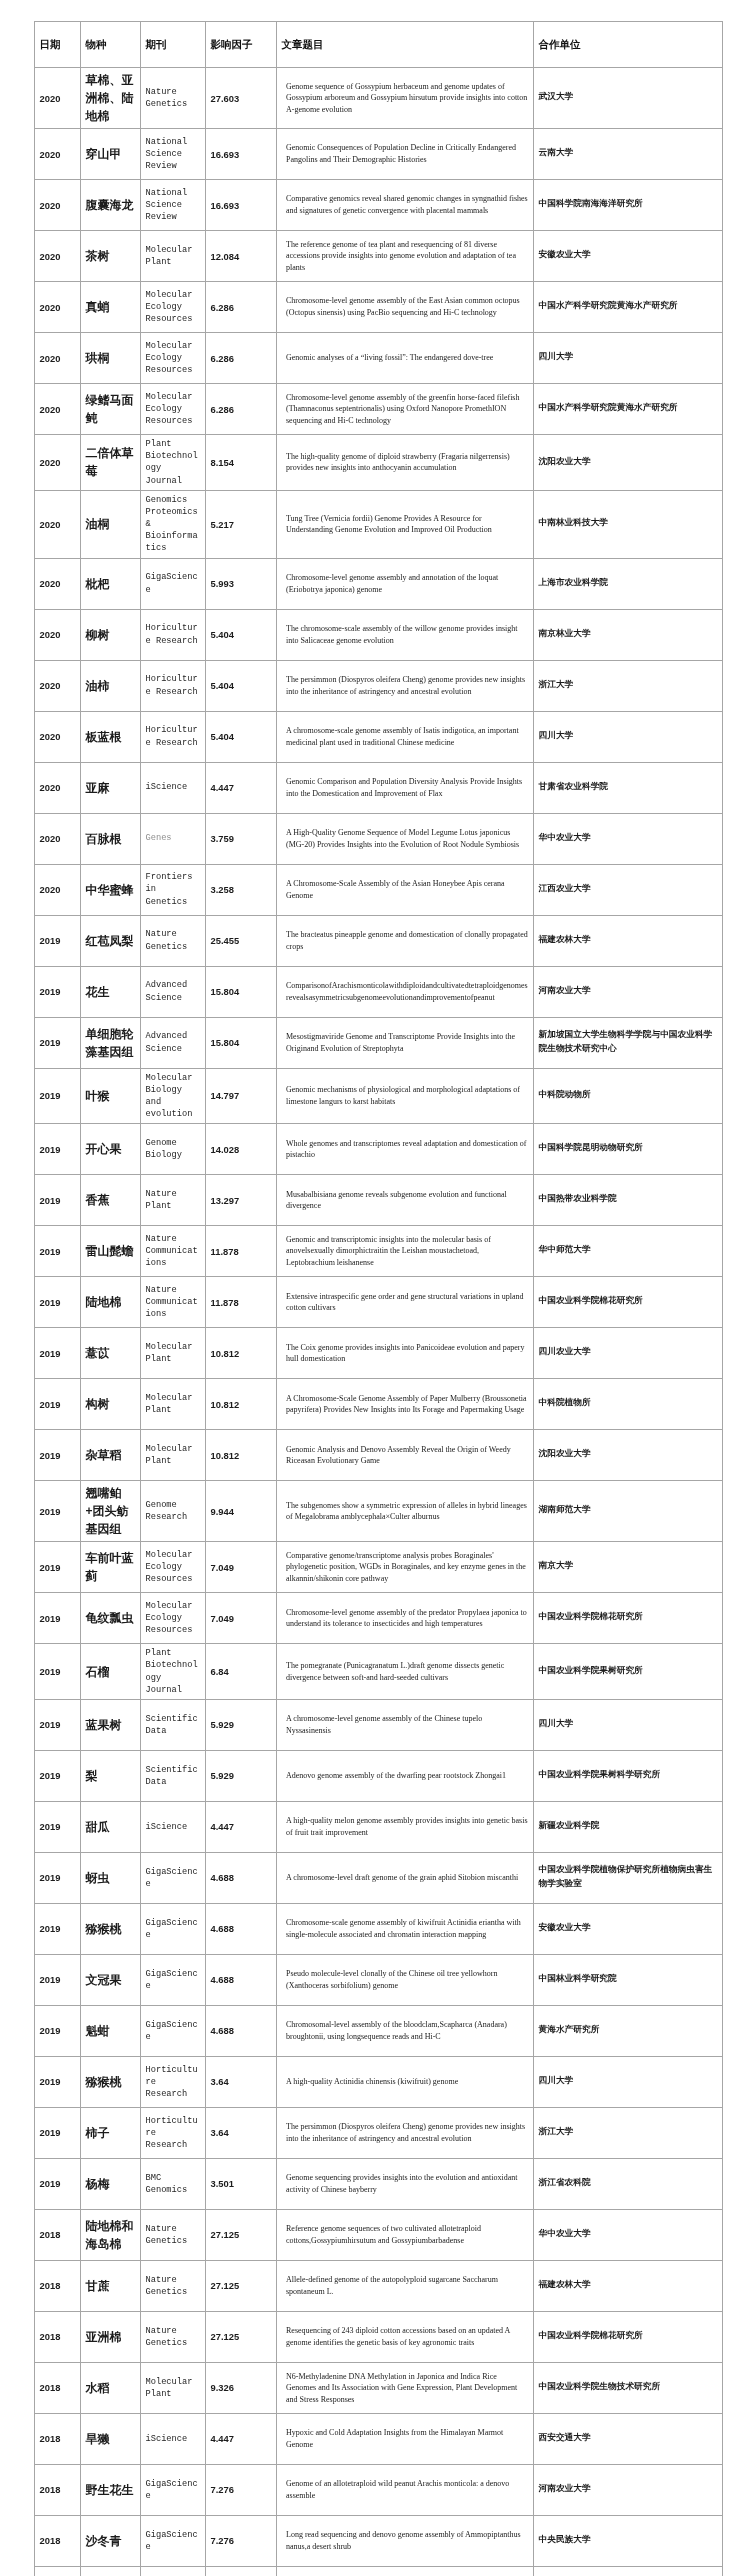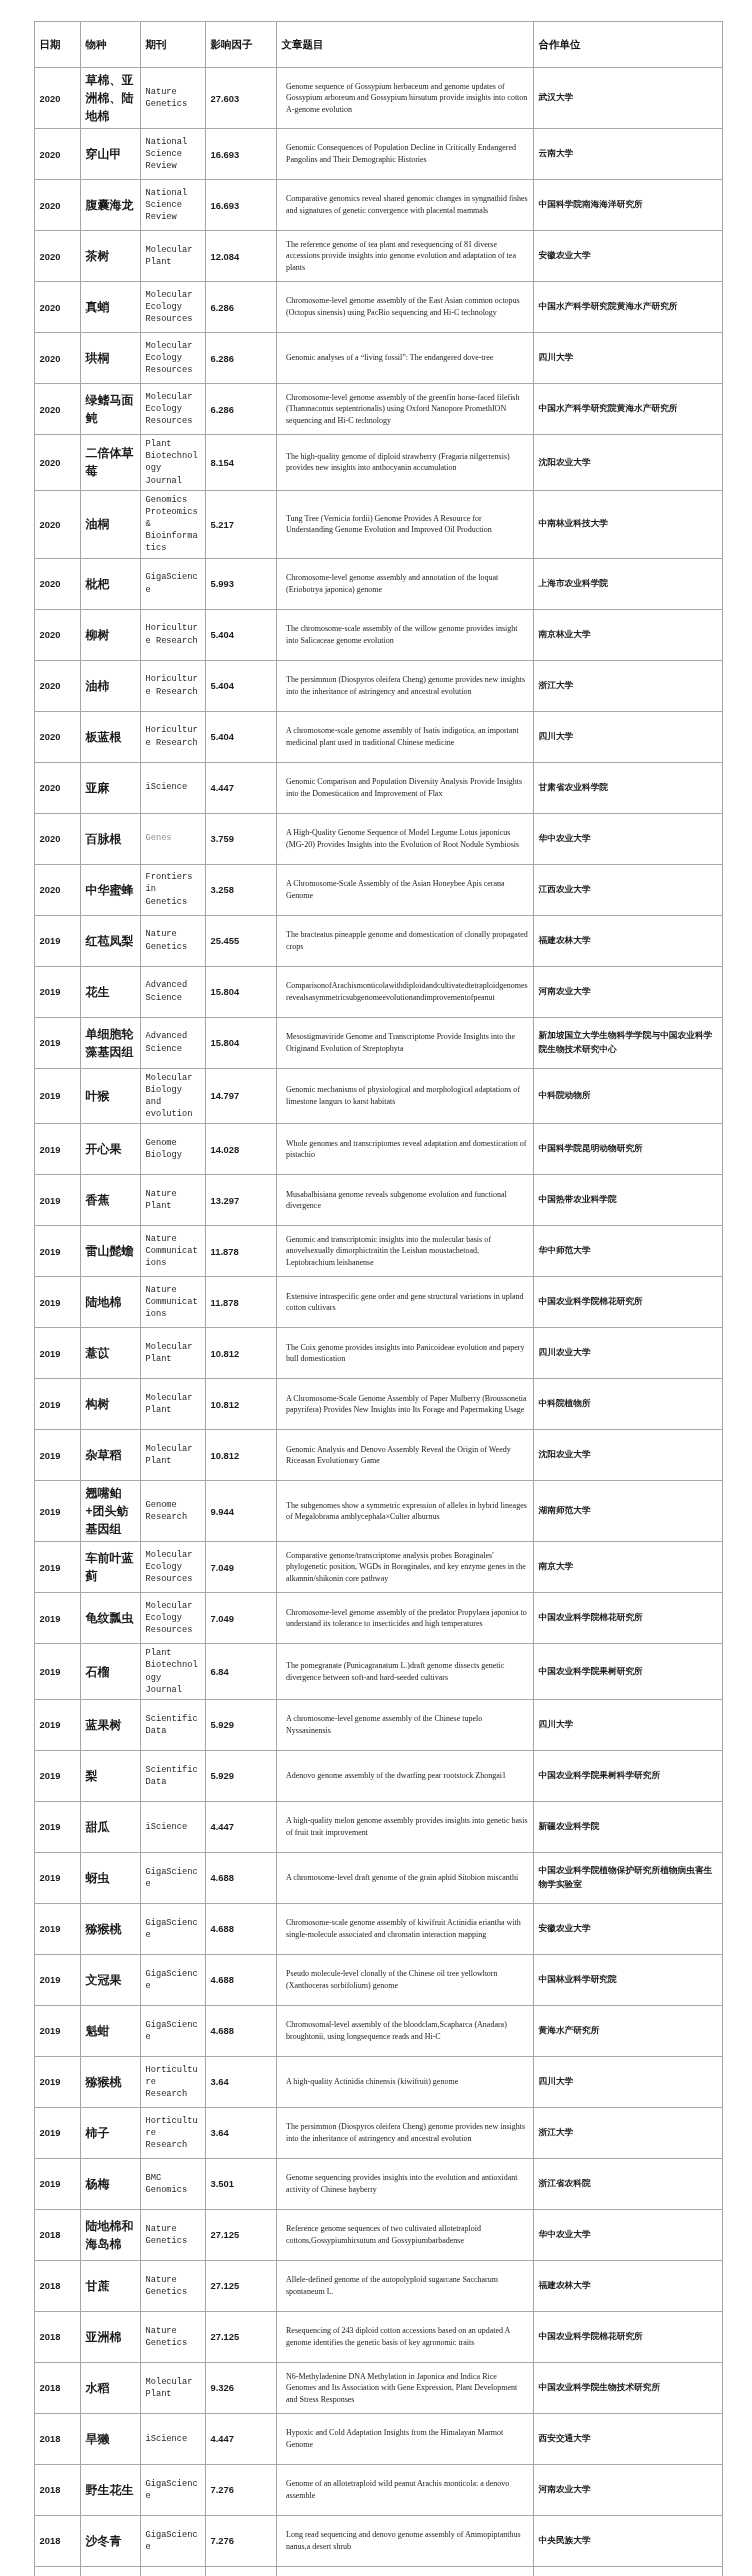--- a/index.html
+++ b/index.html
@@ -62,21 +62,21 @@
     font-family: "Liberation Serif", serif;
     font-size: 8px;
     line-height: 1.45;
     color: #1a1a1a;
     padding-left: 9px;
   }
   td.c-partner {
     font-weight: bold;
     font-size: 8.7px;
     line-height: 1.55;
-    font-family: Liberation Serif, serif;
+    font-family: Liberation Mono, monospace;
   }
 </style>
 </head>
 <body>
 
 <div class="page">
   <table class="pub-table">
     <colgroup>
       <col style="width:46px">
       <col style="width:60px">

